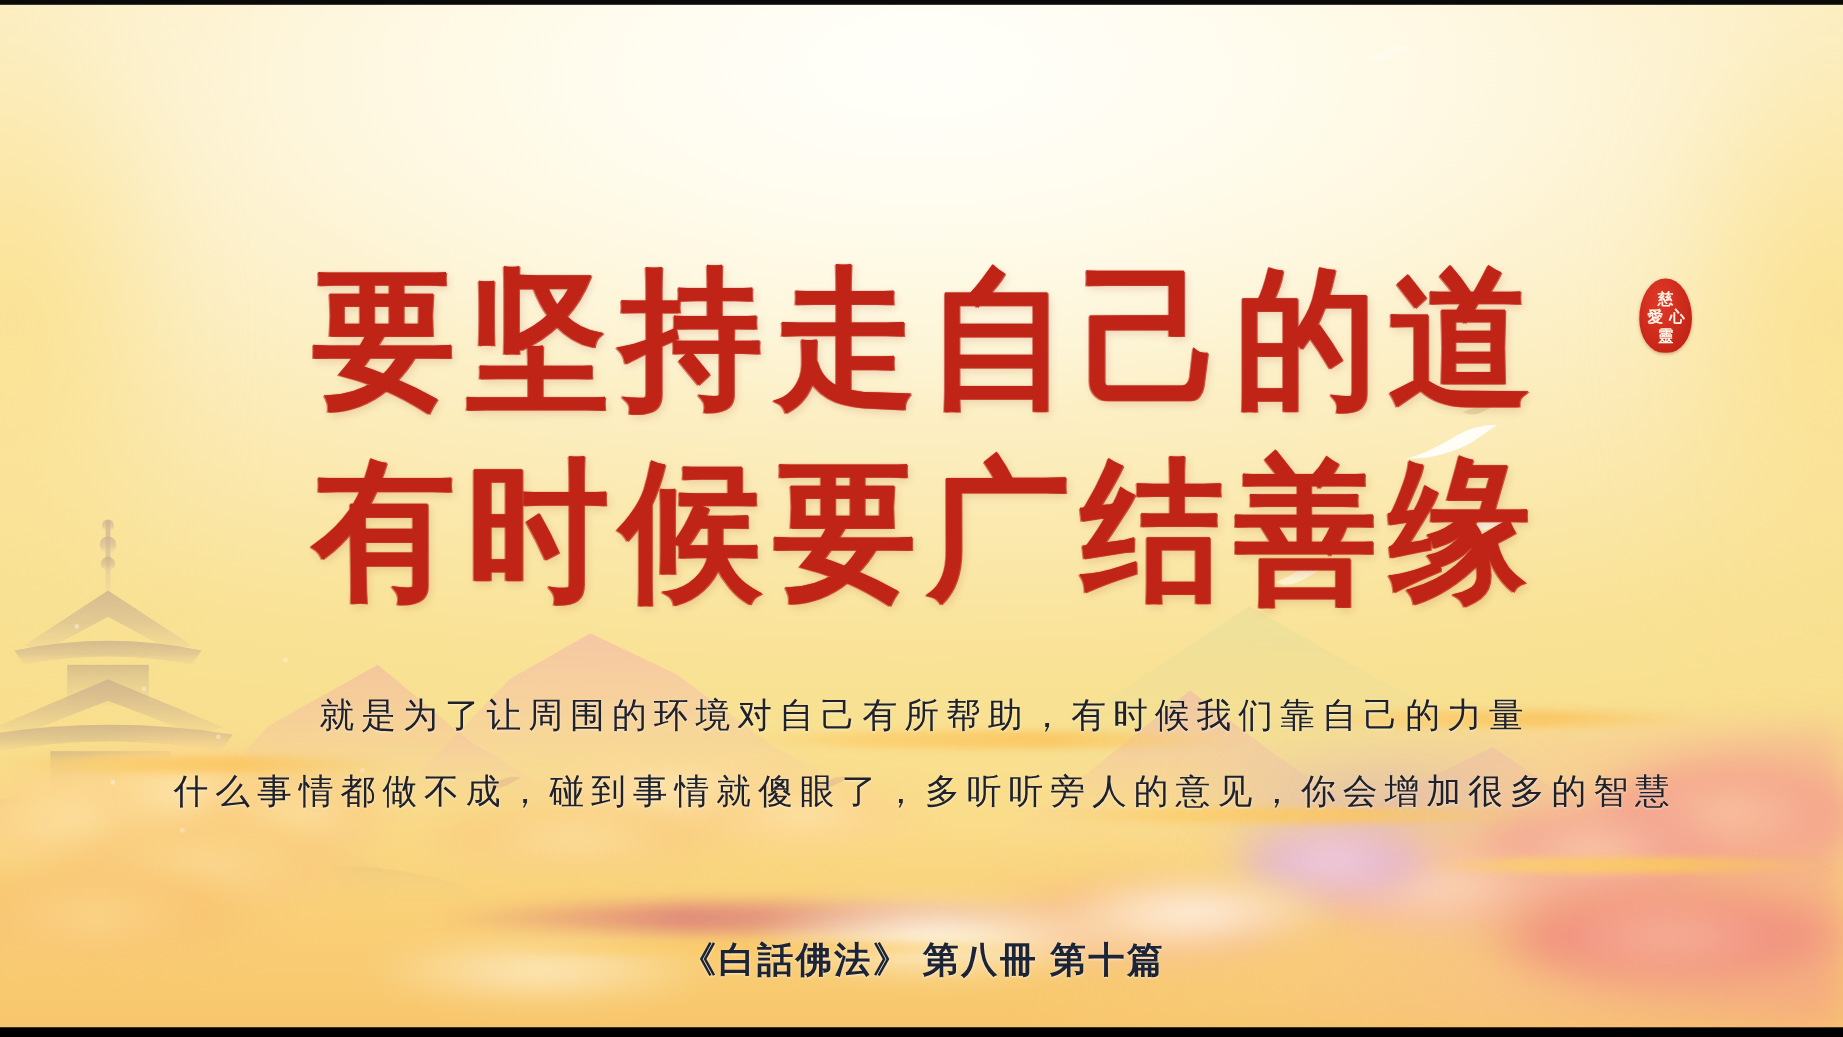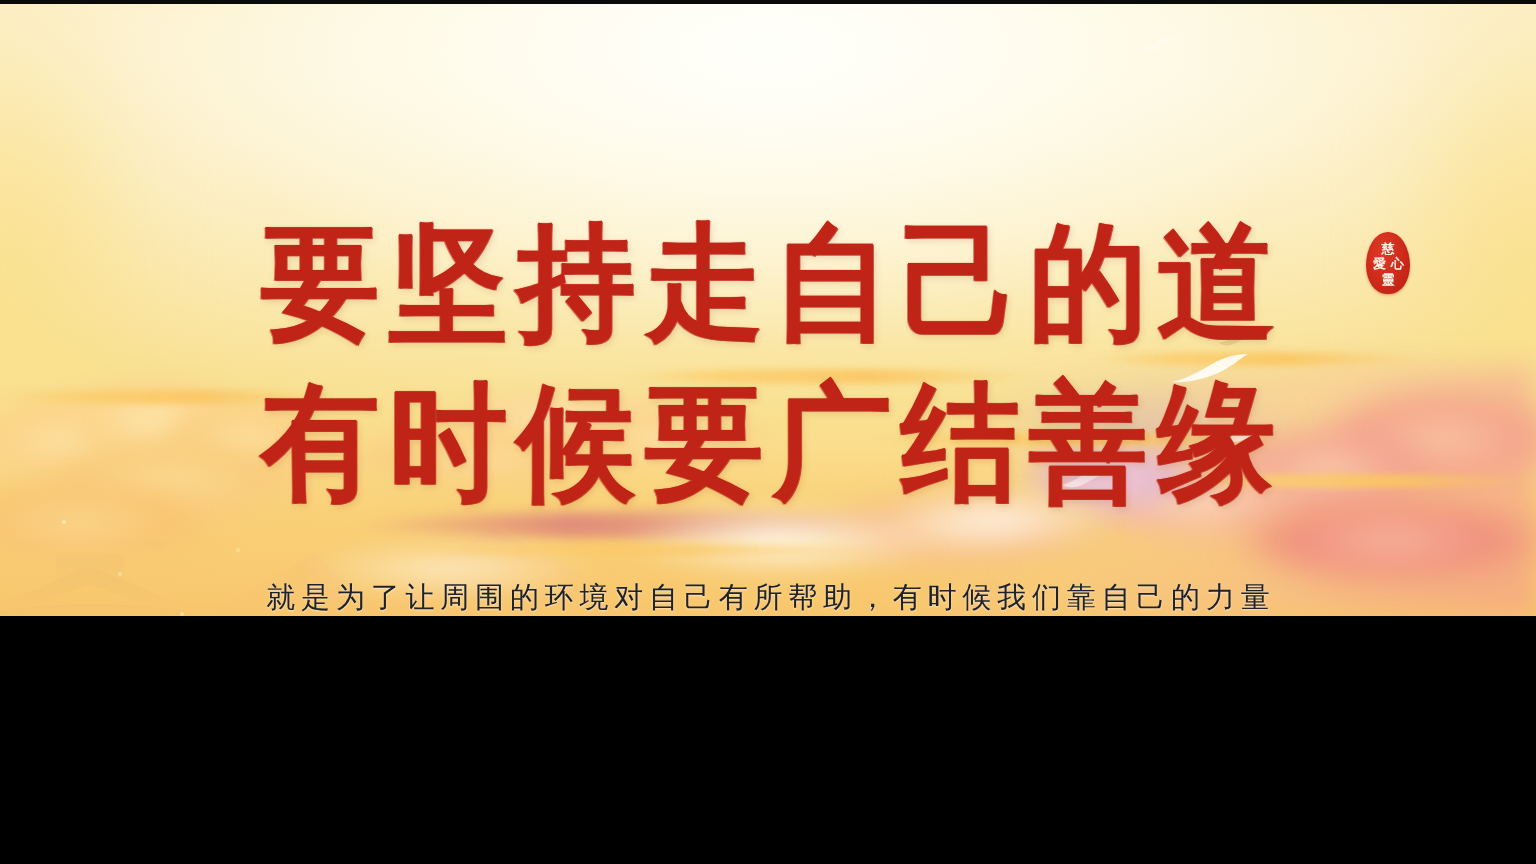--- a/index.html
+++ b/index.html
@@ -5,21 +5,21 @@
   * { margin:0; padding:0; box-sizing:border-box; }
   html, body {
     width:1536px; height:864px;
     overflow:hidden;
     background:#000;
     font-family:"Liberation Serif","DejaVu Serif",serif;
   }
 
   #poster {
     position:relative;
-    width:1536px; height:616px;
+    width:1536px; height:856px;
     overflow:hidden;
     background:
       radial-gradient(ellipse 120% 75% at 50% 8%,
         #fffdf3 0%, #fffaea 16%, #fdf3d2 34%, #fbeab3 55%, #f9e295 76%, #f8dd8a 100%);
   }
 
   
   .topbar {
     position:absolute; left:0; top:0; width:100%; height:4px;
     background:#0a0a0a; z-index:60;
@@ -362,17 +362,19 @@
       <div class="seal-inner">
         <span class="sl-1">慈</span>
         <span class="sl-2">愛</span>
         <span class="sl-3">心</span>
         <span class="sl-4">靈</span>
       </div>
     </div>
 
     <div class="body-block">
       <div class="body-line">就是为了让周围的环境对自己有所帮助，有时候我们靠自己的力量</div>
-    </div>
-
+      <div class="body-line">什么事情都做不成，碰到事情就傻眼了，多听听旁人的意见，你会增加很多的智慧</div>
+    </div>
+
+    <div class="footer">《白話佛法》 第八冊 第十篇</div>
 
   </div>
 </div>
 
 </body></html>

